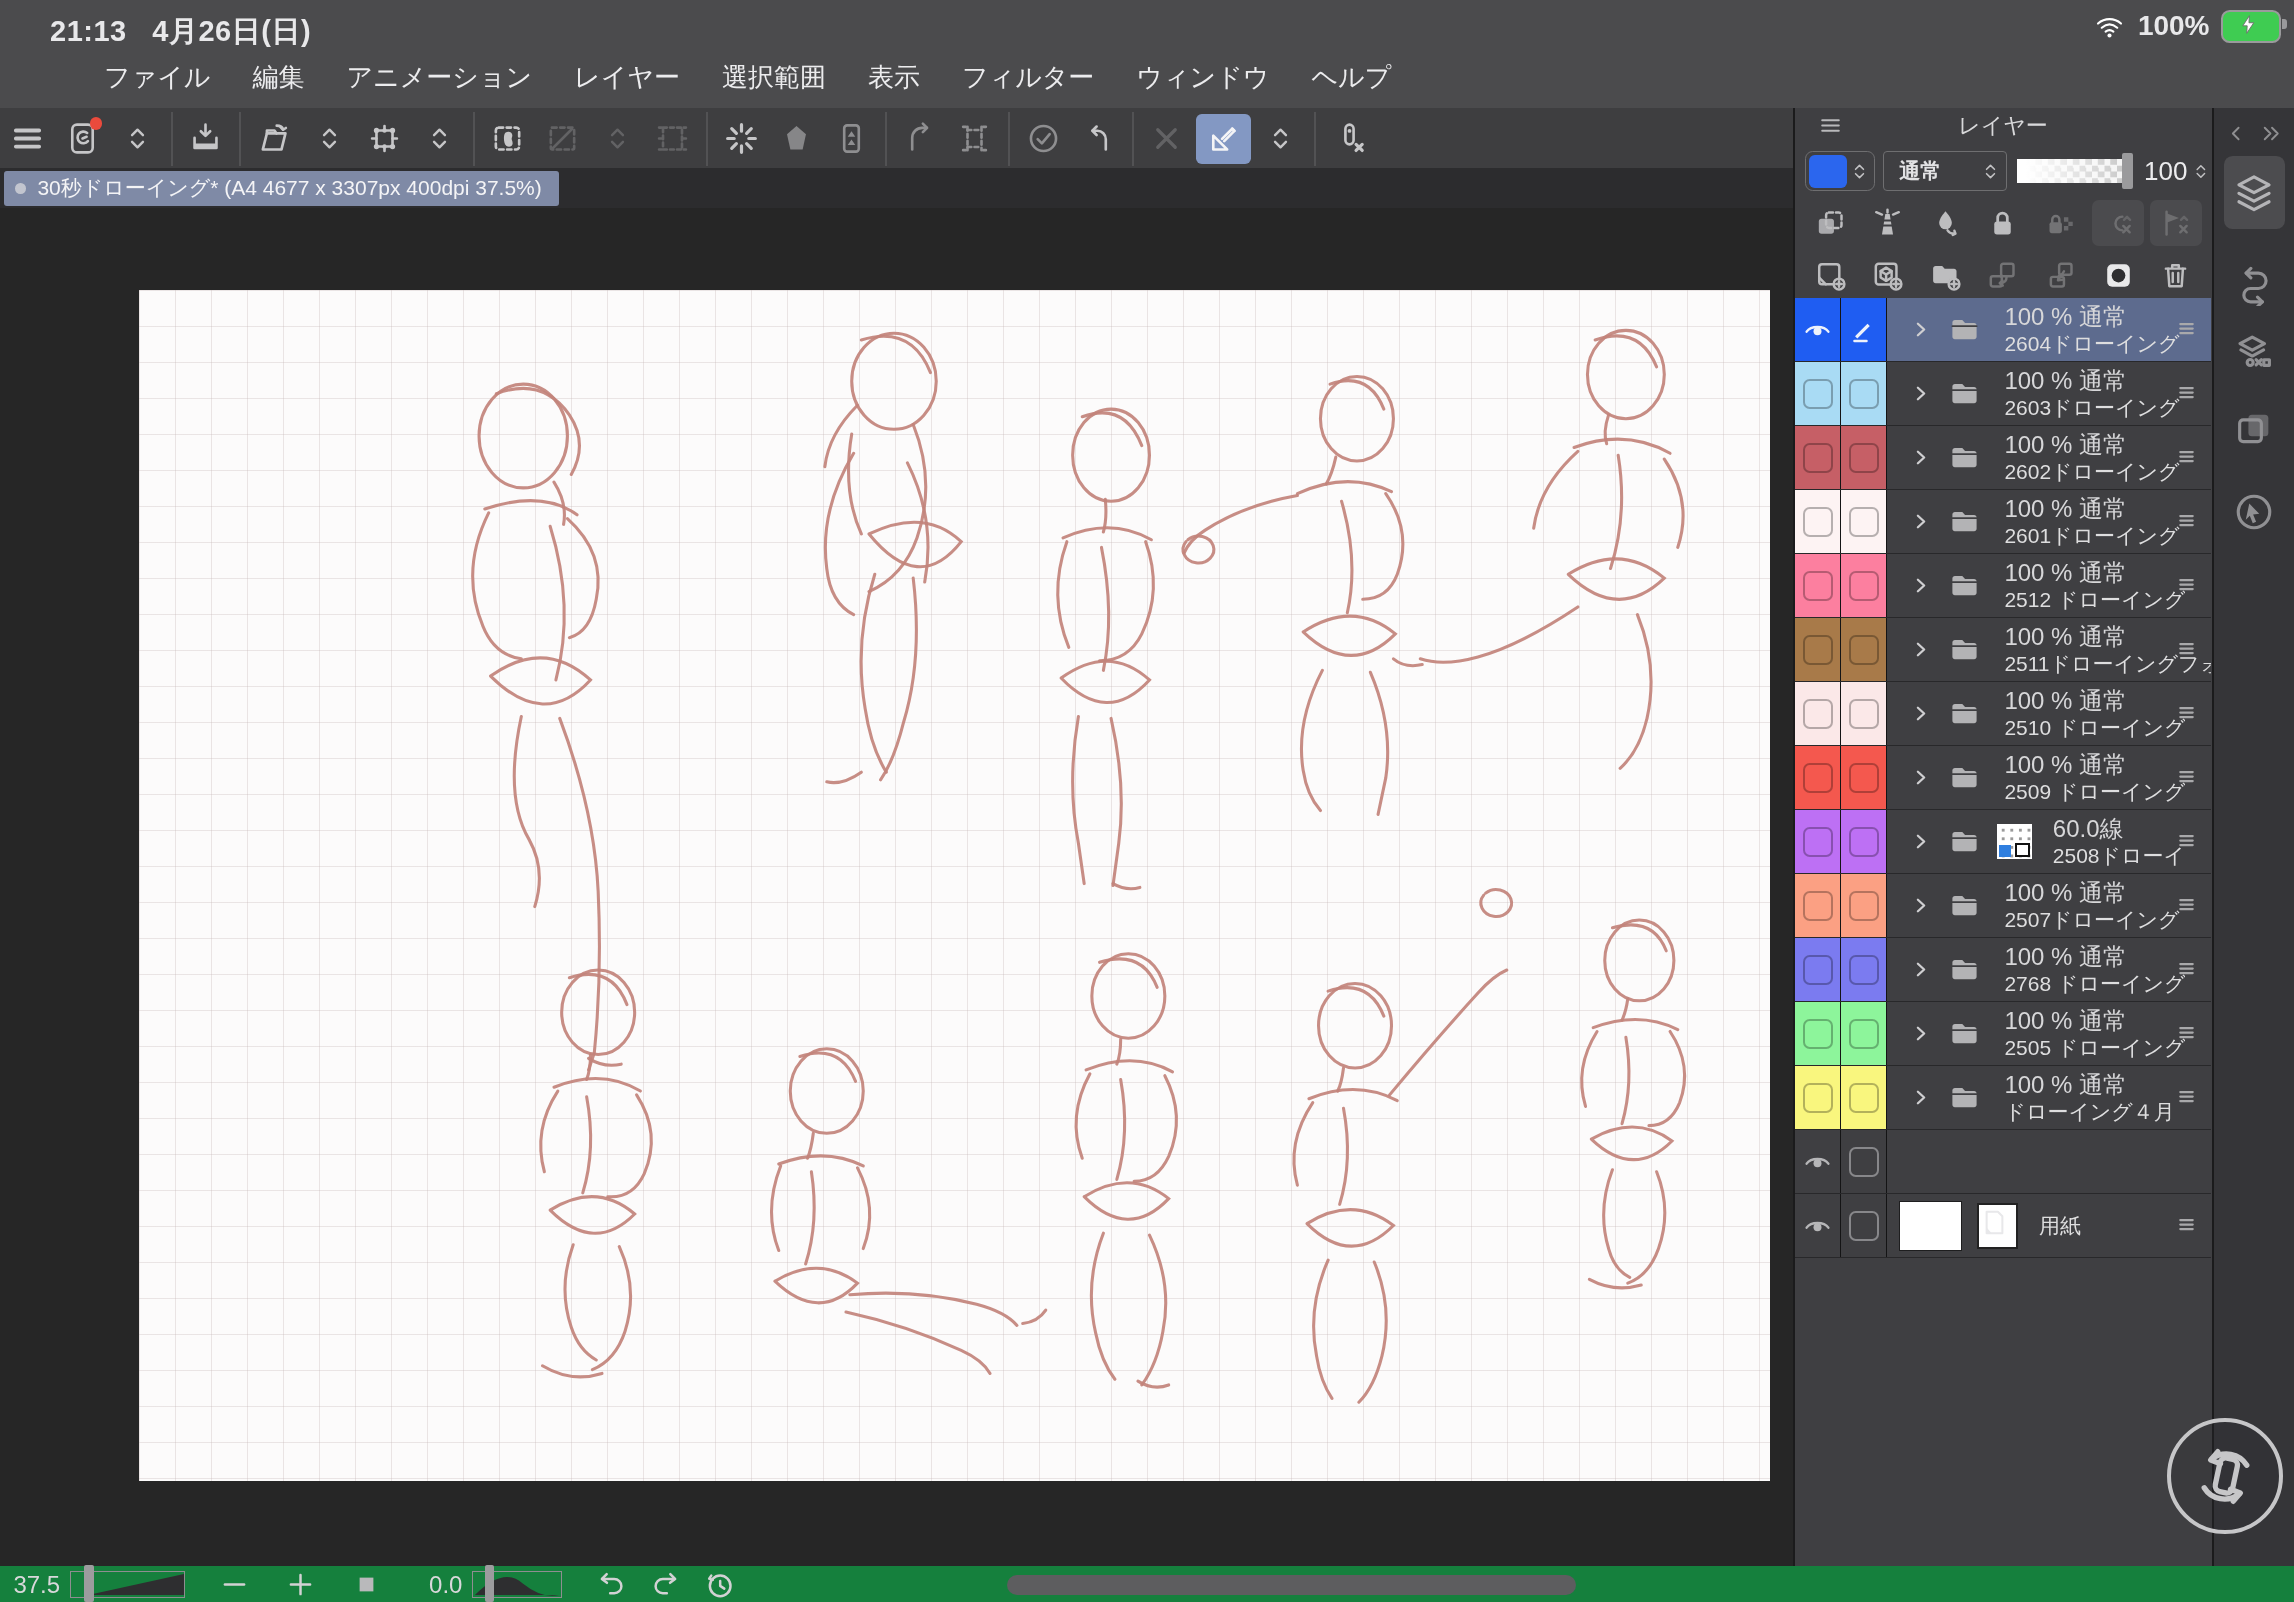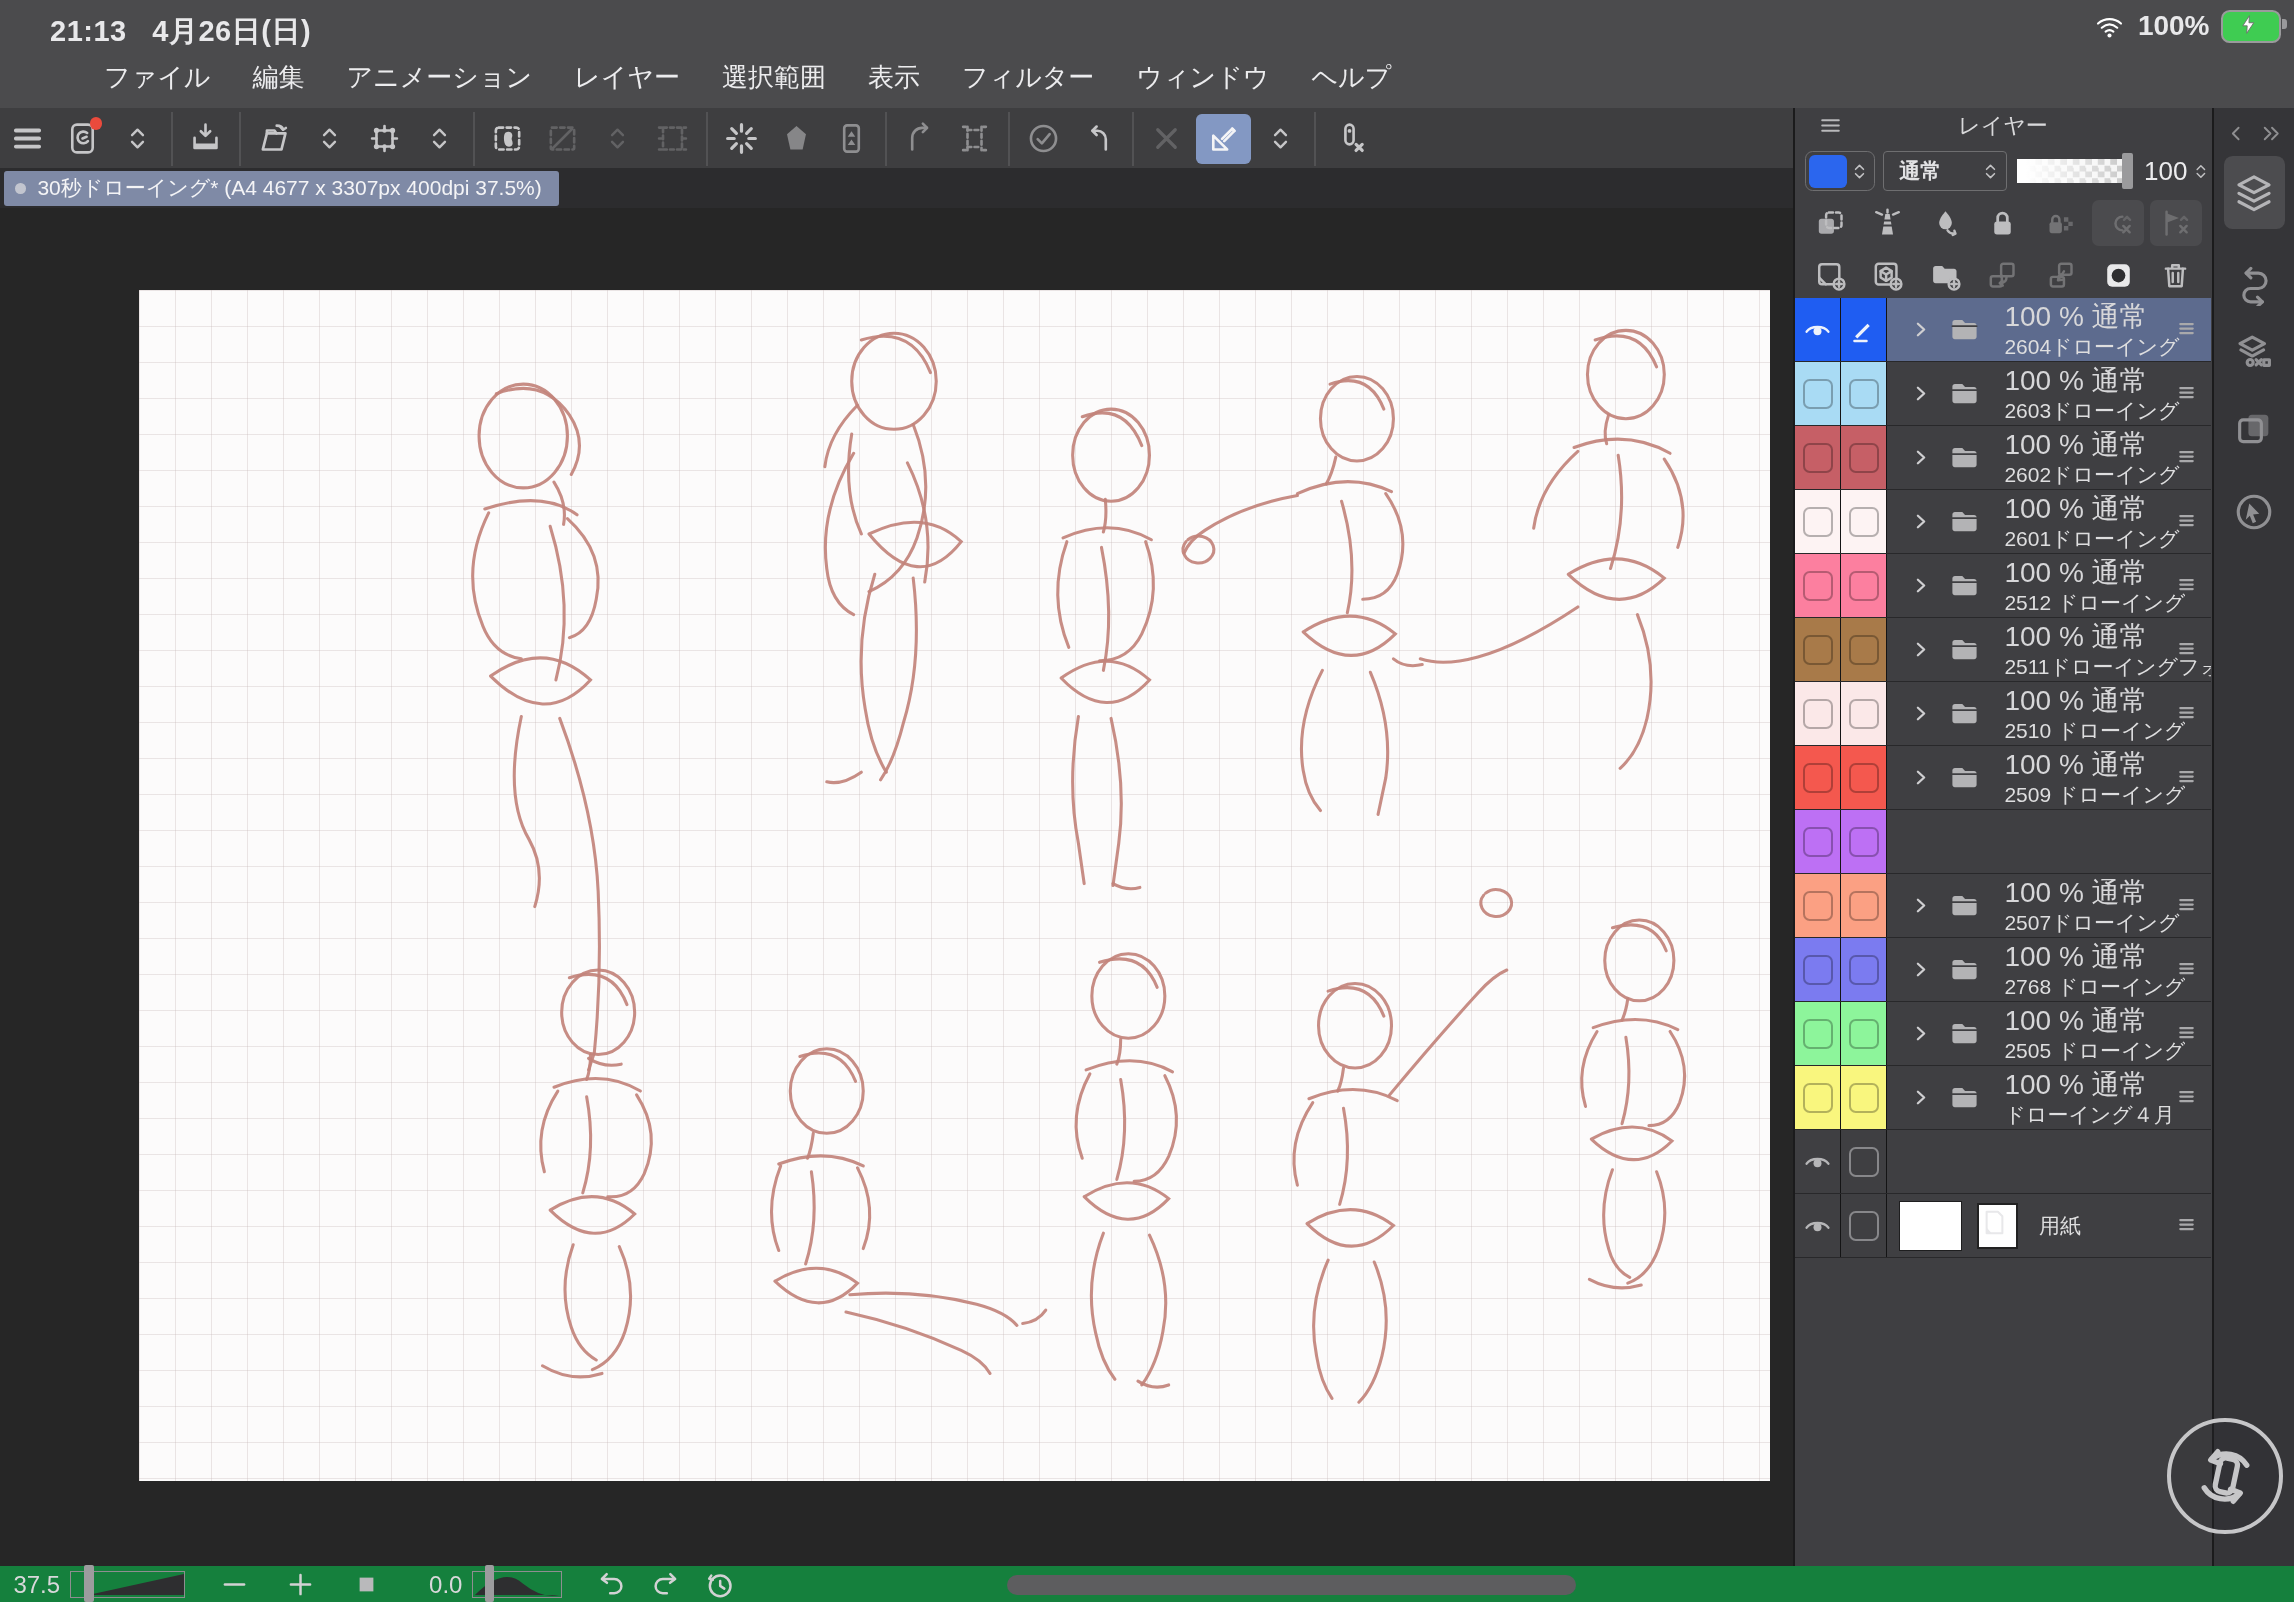--- a/index.html
+++ b/index.html
@@ -71,21 +71,21 @@
   .lrow{height:63px;display:flex;border-bottom:1.9px solid #28282a;background:#3f3f42;}
   .lrow.selected .lmain{background:#5d6b8e;}
   .lcell{width:46px;height:100%;border-right:1.9px solid #141415;display:flex;align-items:center;justify-content:center;box-sizing:border-box;flex:0 0 auto;}
   .lcell .ic{width:29px;height:29px;}
   .outline-sq{width:26px;height:26px;border:2.4px solid rgba(0,0,0,.28);border-radius:6.7px;}
   .outline-sq.ghost{border-color:#87878a;}
   .lmain{flex:1;display:flex;align-items:center;position:relative;min-width:0;}
   .lchev{color:#cfcfd1;width:25px;height:25px;margin-left:21px;flex:0 0 auto;}
   .lfolder{width:37px;height:33px;color:#b3b3b5;margin-left:13.4px;flex:0 0 auto;}
   .ltexts{margin-left:21px;line-height:1.22;white-space:nowrap;overflow:hidden;}
-  .l1{font-size:28px;color:#d7d7d9;}
+  .l1{font-size:24px;color:#d7d7d9;}
   .l2{font-size:21px;color:#dededf;}
   .lmenu{position:absolute;right:11.5px;top:17.3px;width:27px;height:27px;color:#a9a9ab;}
   .thumb{width:61px;height:48px;background:#fff;border:1.9px solid #1e1e1f;margin-left:11.5px;flex:0 0 auto;}
   .thumb.grid{background-image:linear-gradient(to right,#ccc 1px,transparent 1px),linear-gradient(to bottom,#ccc 1px,transparent 1px);background-size:4.8px 4.8px;}
   .tone-thumb{width:35px;height:35px;background:#fff;position:relative;margin-left:13.4px;flex:0 0 auto;
      background-image:radial-gradient(#9a9a9a 1.7px,transparent 1.9px);background-size:8.6px 8.6px;background-position:1.9px 1.9px;}
   .tone-thumb i{position:absolute;left:1.9px;bottom:1.9px;width:12.5px;height:12.5px;background:#2f7fe0;}
   .tone-thumb u{position:absolute;right:1.9px;bottom:1.9px;width:10.6px;height:10.6px;background:#fff;border:2.4px solid #111;}
   .paper-ic{width:37px;height:42px;background:#fff;border:2.4px solid #222;margin-left:15.4px;position:relative;flex:0 0 auto;}
   .paper-ic svg{position:absolute;left:1.9px;top:1.9px;width:27px;height:33px;}
@@ -778,20 +778,40 @@
           </svg>
         </div>
       </div>
       <div class="lrow">
         <div class="lcell" style="background:#bd70f4;">
           <span class="outline-sq"></span>
         </div>
         <div class="lcell" style="background:#bd70f4;">
           <span class="outline-sq"></span>
         </div>
+        <div class="lmain">
+          <svg class="ic lchev" viewBox="0 0 24 24">
+            <path d="m9.5 6.5 6 5.5-6 5.5" stroke-width="2.2"></path>
+          </svg>
+          <svg class="ic lfolder" viewBox="0 0 24 24">
+            <path d="M3.2 6.8c0-1 .8-1.8 1.8-1.8h5.4l2 2.2h6.6c1 0 1.8.8 1.8 1.8v8.2c0 1-.8 1.8-1.8 1.8H5c-1 0-1.8-.8-1.8-1.8z" fill="currentColor" stroke="none"></path>
+            <path d="M3.2 9.6h17.6" stroke="#3f3f42" stroke-width="1.3"></path>
+          </svg>
+          <div class="tone-thumb">
+            <i></i>
+            <u></u>
+          </div>
+          <div class="ltexts">
+            <div class="l1">60.0線</div>
+            <div class="l2">2508ドローイ</div>
+          </div>
+          <svg class="ic lmenu" viewBox="0 0 24 24">
+            <path d="M6.5 8h11M6.5 12h11M6.5 16h11" stroke-width="2"></path>
+          </svg>
+        </div>
       </div>
       <div class="lrow">
         <div class="lcell" style="background:#fba083;">
           <span class="outline-sq"></span>
         </div>
         <div class="lcell" style="background:#fba083;">
           <span class="outline-sq"></span>
         </div>
         <div class="lmain">
           <svg class="ic lchev" viewBox="0 0 24 24">

